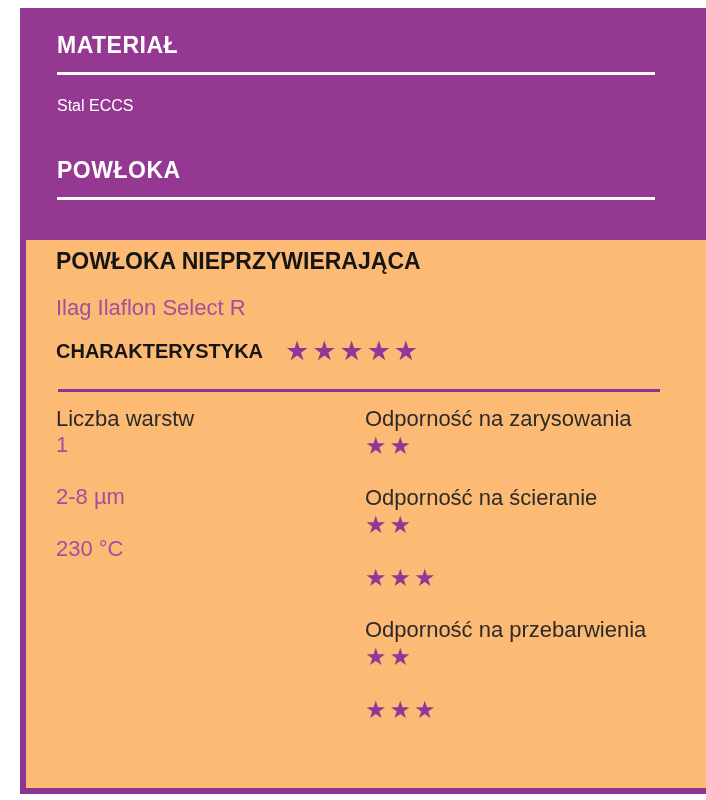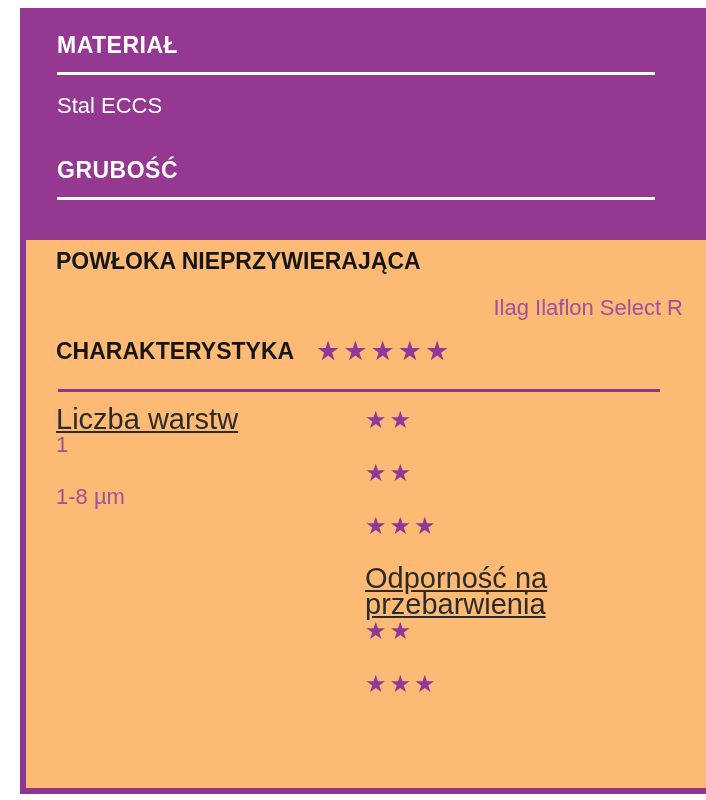--- a/index.html
+++ b/index.html
@@ -36,21 +36,21 @@
     margin: 0;
   }
   .hdr-rule {
     border: none;
     height: 3px;
     background: #ffffff;
     width: 598px;
     margin: 14px 0 0 0;
   }
   .hdr-value {
-    font-size: 22px;
+    font-size: 16px;
     line-height: 26px;
     margin: 18px 0 0 0;
   }
   .hdr-group + .hdr-group { margin-top: 38px; }
   
   .card-body {
     background: #fdba74;
     height: 554px;
     border: 6px solid var(--purple-border, #8b3590);
     border-top: none;
@@ -61,29 +61,28 @@
     font-weight: bold;
     color: #151515;
     line-height: 26px;
     margin: 0;
   }
   .coating-name {
     font-size: 22px;
     color: var(--purple-text, #9c52a0);
     line-height: 26px;
     margin: 21px 0 0 0;
-    text-align: right;
   }
   .char-line {
     display: flex;
     align-items: center;
     margin-top: 17px;
   }
   .char-title {
-    font-size: 23px;
+    font-size: 20px;
     font-weight: bold;
     color: #151515;
     line-height: 26px;
     margin: 0;
   }
   .char-stars {
     margin-left: 22px;
     font-size: 27px;
     letter-spacing: 3px;
     color: var(--star-color, #8e3995);
@@ -97,24 +96,23 @@
     margin: 25px 0 0 2px;
   }
   .spec-columns {
     display: flex;
     margin-top: 14px;
   }
   .col-left { width: 309px; flex: 0 0 309px; }
   .col-right { flex: 1; }
   .spec-item { margin-bottom: 26px; }
   .spec-label {
-    font-size: 29px;
+    font-size: 22px;
     color: var(--label-color, #2b2b2b);
     line-height: 26px;
-    text-decoration: underline;
   }
   .spec-value {
     font-size: 22px;
     color: var(--purple-text, #9c52a0);
     line-height: 26px;
   }
   .spec-stars {
     font-size: 24px;
     letter-spacing: 3px;
     color: var(--star-color, #8e3995);
@@ -126,21 +124,21 @@
 
 <div class="card">
 
   <div class="card-header">
     <div class="hdr-group">
       <div class="hdr-label">MATERIAŁ</div>
       <hr class="hdr-rule">
       <div class="hdr-value">Stal ECCS</div>
     </div>
     <div class="hdr-group">
-      <div class="hdr-label">GRUBOŚĆ</div>
+      <div class="hdr-label">POWŁOKA</div>
       <hr class="hdr-rule">
     </div>
   </div>
 
   <div class="card-body">
     <div class="coating-title">POWŁOKA NIEPRZYWIERAJĄCA</div>
     <div class="coating-name">Ilag Ilaflon Select R</div>
 
     <div class="char-line">
       <div class="char-title">CHARAKTERYSTYKA</div>
@@ -150,31 +148,34 @@
     <hr class="body-rule">
 
     <div class="spec-columns">
 
       <div class="col-left">
         <div class="spec-item">
           <div class="spec-label">Liczba warstw</div>
           <div class="spec-value">1</div>
         </div>
         <div class="spec-item">
-          <div class="spec-value">1-8 µm</div>
+          <div class="spec-value">2-8 µm</div>
         </div>
         <div class="spec-item">
+          <div class="spec-value">230 °C</div>
         </div>
       </div>
 
       <div class="col-right">
         <div class="spec-item">
+          <div class="spec-label">Odporność na zarysowania</div>
           <div class="spec-stars">★★</div>
         </div>
         <div class="spec-item">
+          <div class="spec-label">Odporność na ścieranie</div>
           <div class="spec-stars">★★</div>
         </div>
         <div class="spec-item">
           <div class="spec-stars">★★★</div>
         </div>
         <div class="spec-item">
           <div class="spec-label">Odporność na przebarwienia</div>
           <div class="spec-stars">★★</div>
         </div>
         <div class="spec-item">

